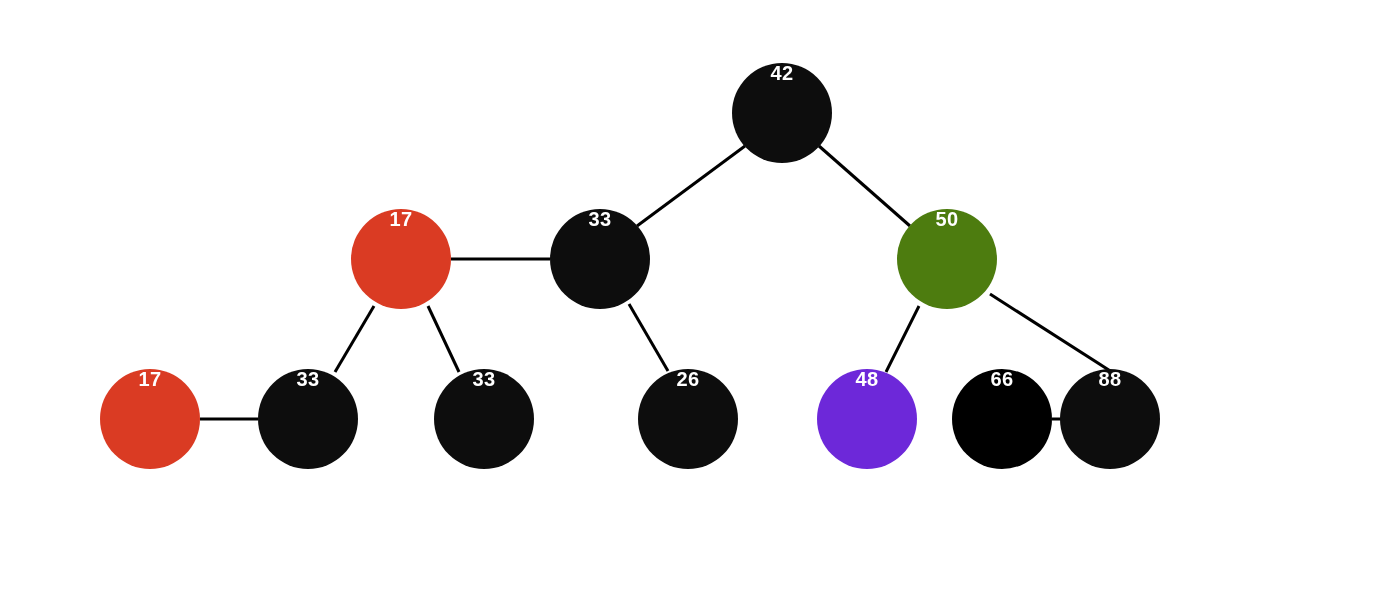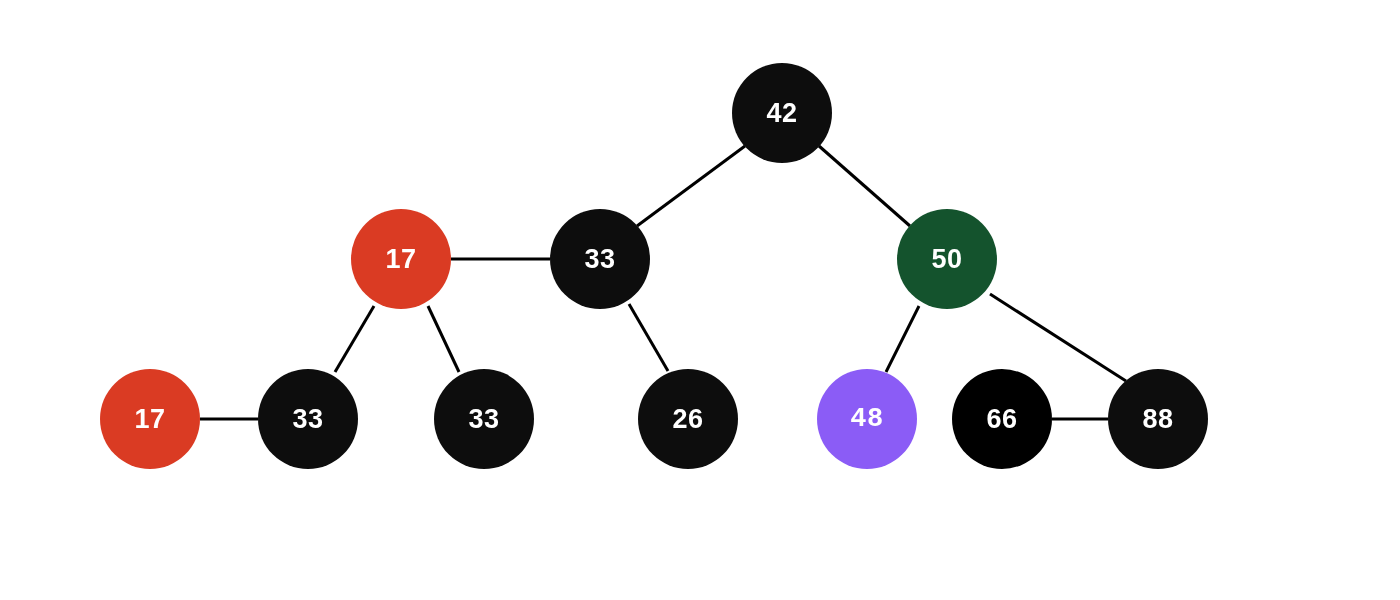--- a/index.html
+++ b/index.html
@@ -21,25 +21,25 @@
     position: absolute;
     left: 0;
     top: 0;
     width: 1400px;
     height: 600px;
   }
   .node {
     position: absolute;
     border-radius: 50%;
     display: flex;
-    align-items: center;
+    align-items: flex-start;
     justify-content: center;
     color: #ffffff;
     font-weight: bold;
-    font-size: 27px;
+    font-size: 20px;
     letter-spacing: 0.5px;
     line-height: 1;
     font-family: "Liberation Sans", sans-serif;
     user-select: none;
   }
   .node-label {
     pointer-events: none;
   }
 </style>
 </head>
@@ -61,38 +61,38 @@
   <div id="node-layer">
       <div class="node" style="left: 732px; top: 63px; width: 100px; height: 100px; background: rgb(13, 13, 13); color: rgb(255, 255, 255);">
         <span class="node-label">42</span>
       </div>
       <div class="node" style="left: 351px; top: 209px; width: 100px; height: 100px; background: rgb(218, 59, 35); color: rgb(255, 255, 255);">
         <span class="node-label">17</span>
       </div>
       <div class="node" style="left: 550px; top: 209px; width: 100px; height: 100px; background: rgb(13, 13, 13); color: rgb(255, 255, 255);">
         <span class="node-label">33</span>
       </div>
-      <div class="node" style="left: 897px; top: 209px; width: 100px; height: 100px; background: #14532d; color: rgb(255, 255, 255);">
+      <div class="node" style="left: 897px; top: 209px; width: 100px; height: 100px; background: #4d7c0f; color: rgb(255, 255, 255);">
         <span class="node-label">50</span>
       </div>
       <div class="node" style="left: 100px; top: 369px; width: 100px; height: 100px; background: rgb(218, 59, 35); color: rgb(255, 255, 255);">
         <span class="node-label">17</span>
       </div>
       <div class="node" style="left: 258px; top: 369px; width: 100px; height: 100px; background: rgb(13, 13, 13); color: rgb(255, 255, 255);">
         <span class="node-label">33</span>
       </div>
       <div class="node" style="left: 434px; top: 369px; width: 100px; height: 100px; background: rgb(13, 13, 13); color: rgb(255, 255, 255);">
         <span class="node-label">33</span>
       </div>
       <div class="node" style="left: 638px; top: 369px; width: 100px; height: 100px; background: rgb(13, 13, 13); color: rgb(255, 255, 255);">
         <span class="node-label">26</span>
       </div>
-      <div class="node" style="left: 817px; top: 369px; width: 100px; height: 100px; background: #8b5cf6; color: rgb(255, 255, 255); font-family: Liberation Mono, monospace;">
+      <div class="node" style="left: 817px; top: 369px; width: 100px; height: 100px; background: #6d28d9; color: rgb(255, 255, 255);">
         <span class="node-label">48</span>
       </div>
       <div class="node" style="left: 952px; top: 369px; width: 100px; height: 100px; background: #000000; color: rgb(255, 255, 255);">
         <span class="node-label">66</span>
       </div>
-      <div class="node" style="left: 1108px; top: 369px; width: 100px; height: 100px; background: rgb(13, 13, 13); color: rgb(255, 255, 255);">
+      <div class="node" style="left: 1060px; top: 369px; width: 100px; height: 100px; background: rgb(13, 13, 13); color: rgb(255, 255, 255);">
         <span class="node-label">88</span>
       </div>
     </div>
 </div>
 
 </body></html>

